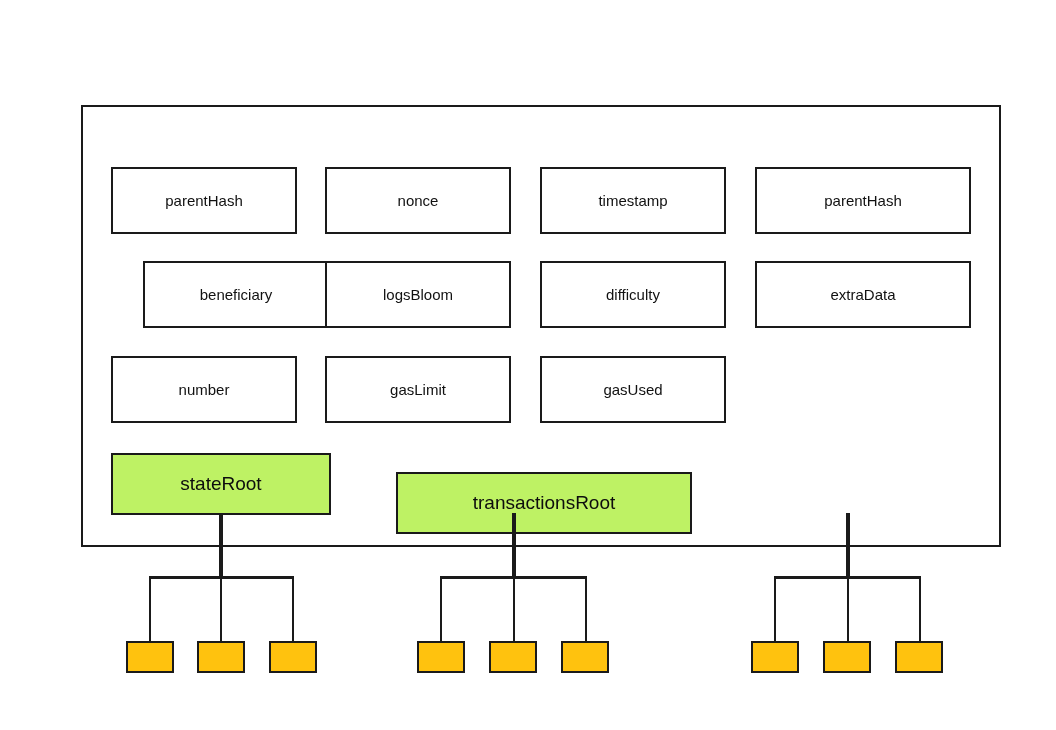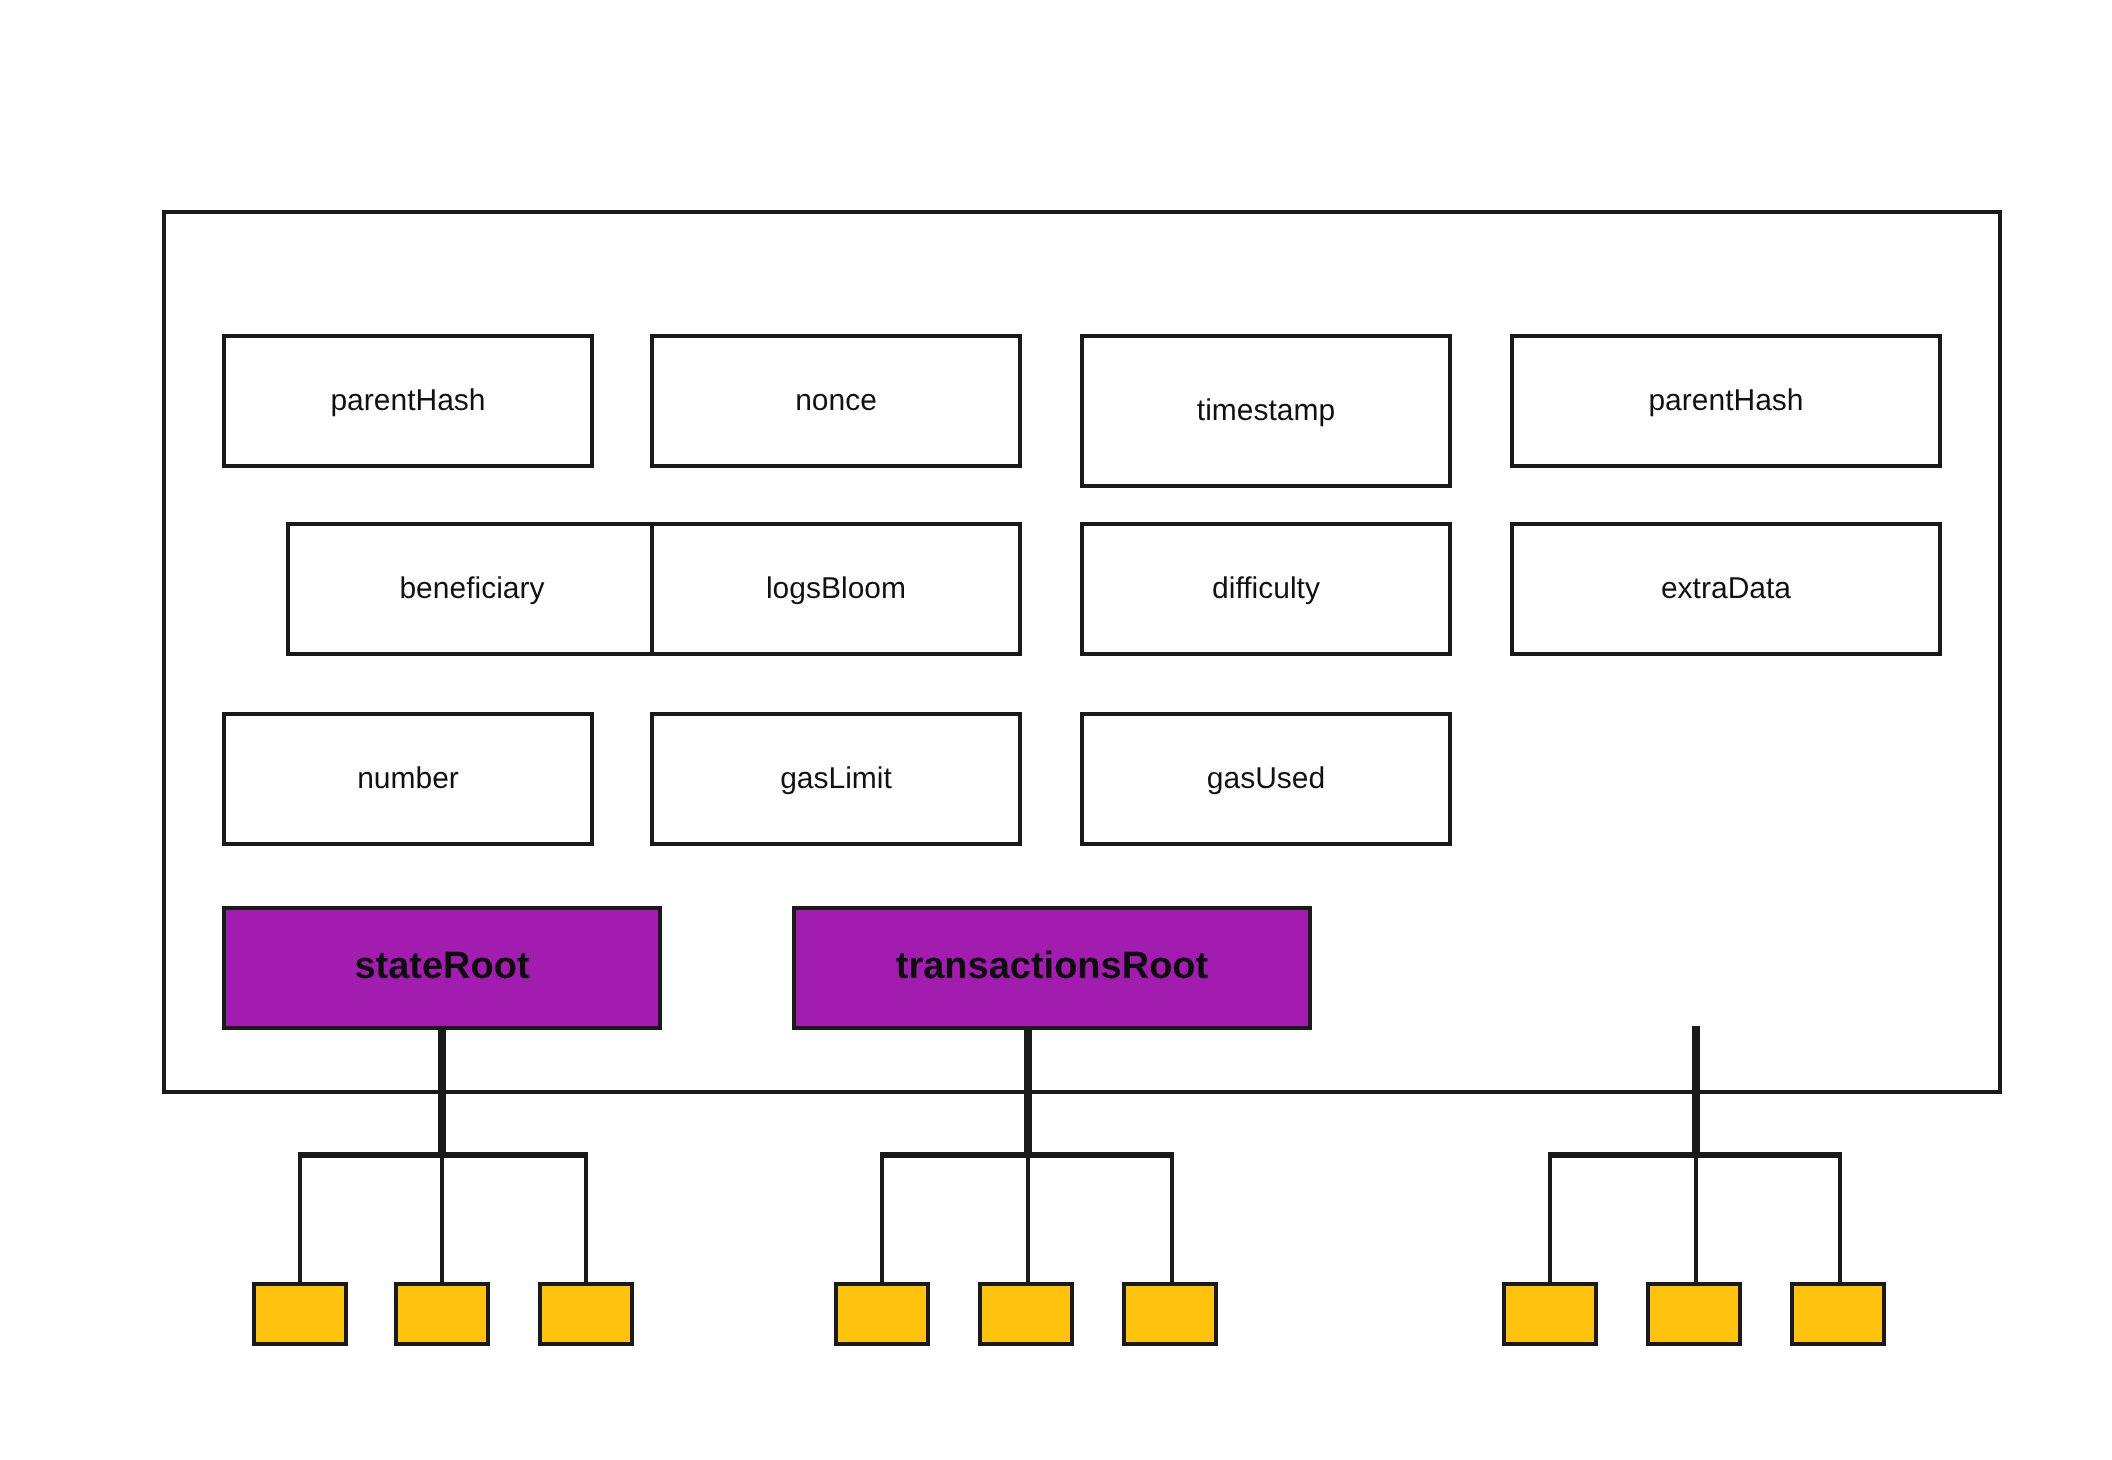--- a/index.html
+++ b/index.html
@@ -54,26 +54,26 @@
     align-items: center;
     justify-content: center;
     font-size: 15px;
     color: #111111;
     text-align: center;
   }
   .root-box {
     position: absolute;
     box-sizing: border-box;
     border: 2px solid #1a1a1a;
-    background: #a21caf;
+    background: #bef264;
     display: flex;
     align-items: center;
     justify-content: center;
     font-size: 19px;
-    font-weight: bold;
+    font-weight: normal;
     color: #0d0d0d;
     text-align: center;
   }
   .leaf-box {
     position: absolute;
     box-sizing: border-box;
     border: 2px solid #1a1a1a;
     background: #FFC20E;
   }
   
@@ -96,34 +96,34 @@
 </head>
 <body>
 
 <div id="canvas">
 
 
   <div id="header-container"></div>
 
   <div class="field-box" style="left:111px; top:167px; width:186px; height:67px;">parentHash</div>
   <div class="field-box" style="left:325px; top:167px; width:186px; height:67px;">nonce</div>
-  <div class="field-box" style="left:540px; top:167px; width:186px; height:77px;text-align:right;">timestamp</div>
+  <div class="field-box" style="left:540px; top:167px; width:186px; height:67px;text-align:right;">timestamp</div>
   <div class="field-box" style="left:755px; top:167px; width:216px; height:67px;">parentHash</div>
 
   <div class="field-box" style="left:111px; top:261px; width:186px; height:67px;margin-left:32px;">beneficiary</div>
   <div class="field-box" style="left:325px; top:261px; width:186px; height:67px;">logsBloom</div>
   <div class="field-box" style="left:540px; top:261px; width:186px; height:67px;">difficulty</div>
   <div class="field-box" style="left:755px; top:261px; width:216px; height:67px;">extraData</div>
 
   <div class="field-box" style="left:111px; top:356px; width:186px; height:67px;">number</div>
   <div class="field-box" style="left:325px; top:356px; width:186px; height:67px;">gasLimit</div>
   <div class="field-box" style="left:540px; top:356px; width:186px; height:67px;">gasUsed</div>
 
   <div class="root-box" style="left:111px; top:453px; width:220px; height:62px;">stateRoot</div>
-  <div class="root-box" style="left:396px; top:453px; width:260px; height:62px;">transactionsRoot</div>
+  <div class="root-box" style="left:396px; top:472px; width:296px; height:62px;">transactionsRoot</div>
 
   <div class="stem" style="left:219px; top:513px; height:66px;"></div>
   <div class="branch-bar" style="left:150px; top:576px; width:144px;"></div>
   <div class="drop" style="left:149px; top:576px; height:66px;"></div>
   <div class="drop" style="left:220px; top:576px; height:66px;"></div>
   <div class="drop" style="left:292px; top:576px; height:66px;"></div>
   <div class="leaf-box" style="left:126px; top:641px; width:48px; height:32px;"></div>
   <div class="leaf-box" style="left:197px; top:641px; width:48px; height:32px;"></div>
   <div class="leaf-box" style="left:269px; top:641px; width:48px; height:32px;"></div>
 

